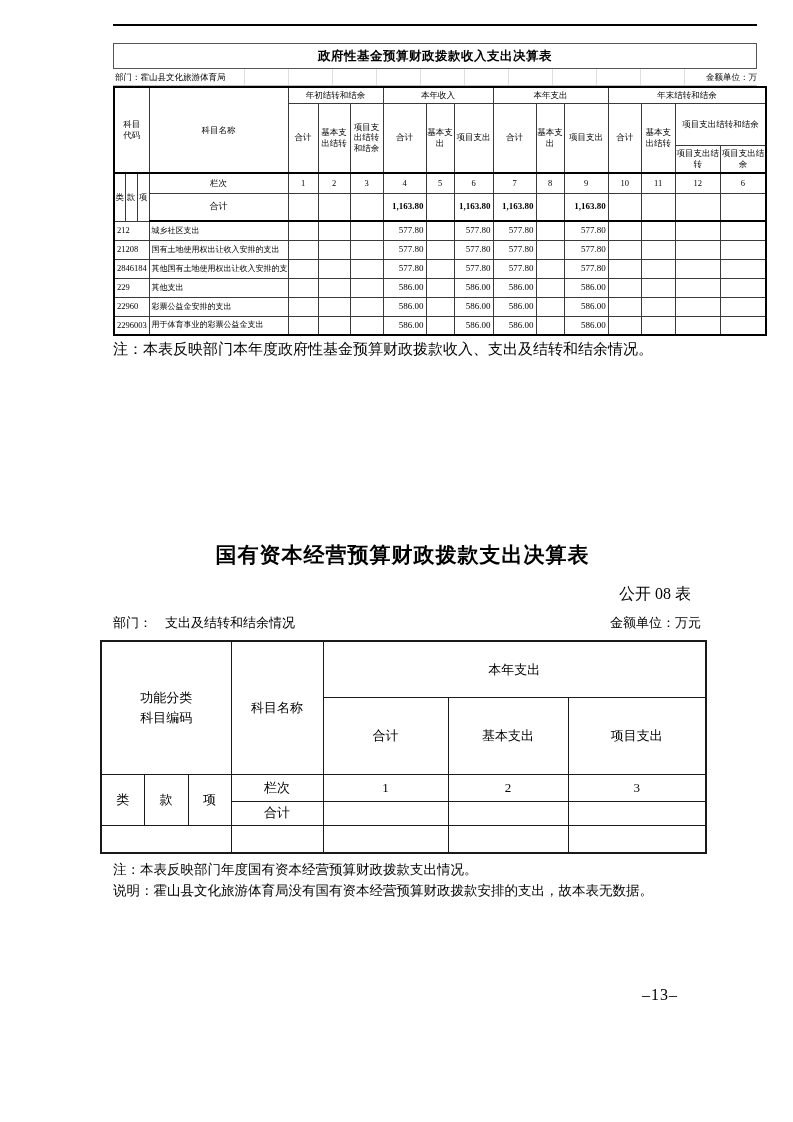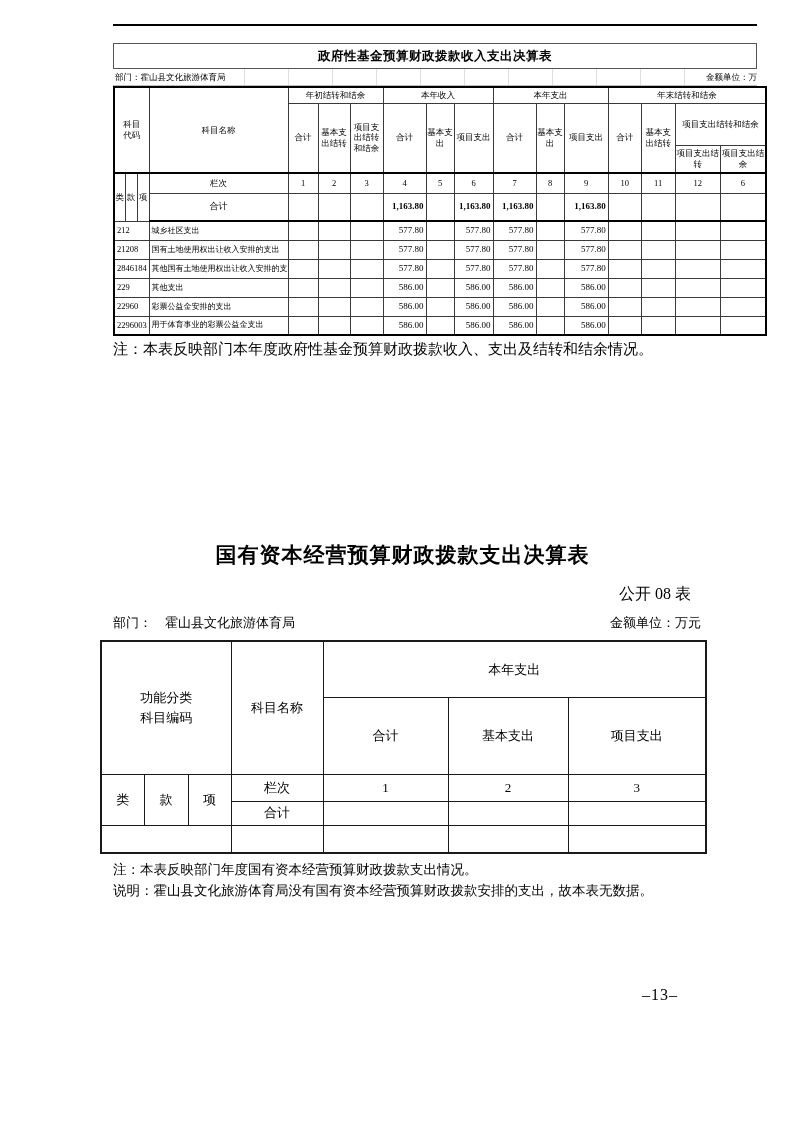--- a/index.html
+++ b/index.html
@@ -257,21 +257,21 @@
       </tr>
     </tbody>
       </table>
     <p class="t1-note">注：本表反映部门本年度政府性基金预算财政拨款收入、支出及结转和结余情况。</p>
   </section>
 
   <section class="t2">
     <h2 class="t2-title">国有资本经营预算财政拨款支出决算表</h2>
     <div class="t2-formno">公开 08 表</div>
     <div class="t2-meta">
-      <span class="ml">部门：　霍山县文化旅游体育局</span>
+      <span class="ml">部门：　支出及结转和结余情况</span>
       <span class="mr">金额单位：万元</span>
     </div>
 
     <table class="t2-grid">
       <colgroup>
         <col style="width:43px">
           <col style="width:44px">
           <col style="width:43px">
         <col style="width:92px">
         <col style="width:125px">

